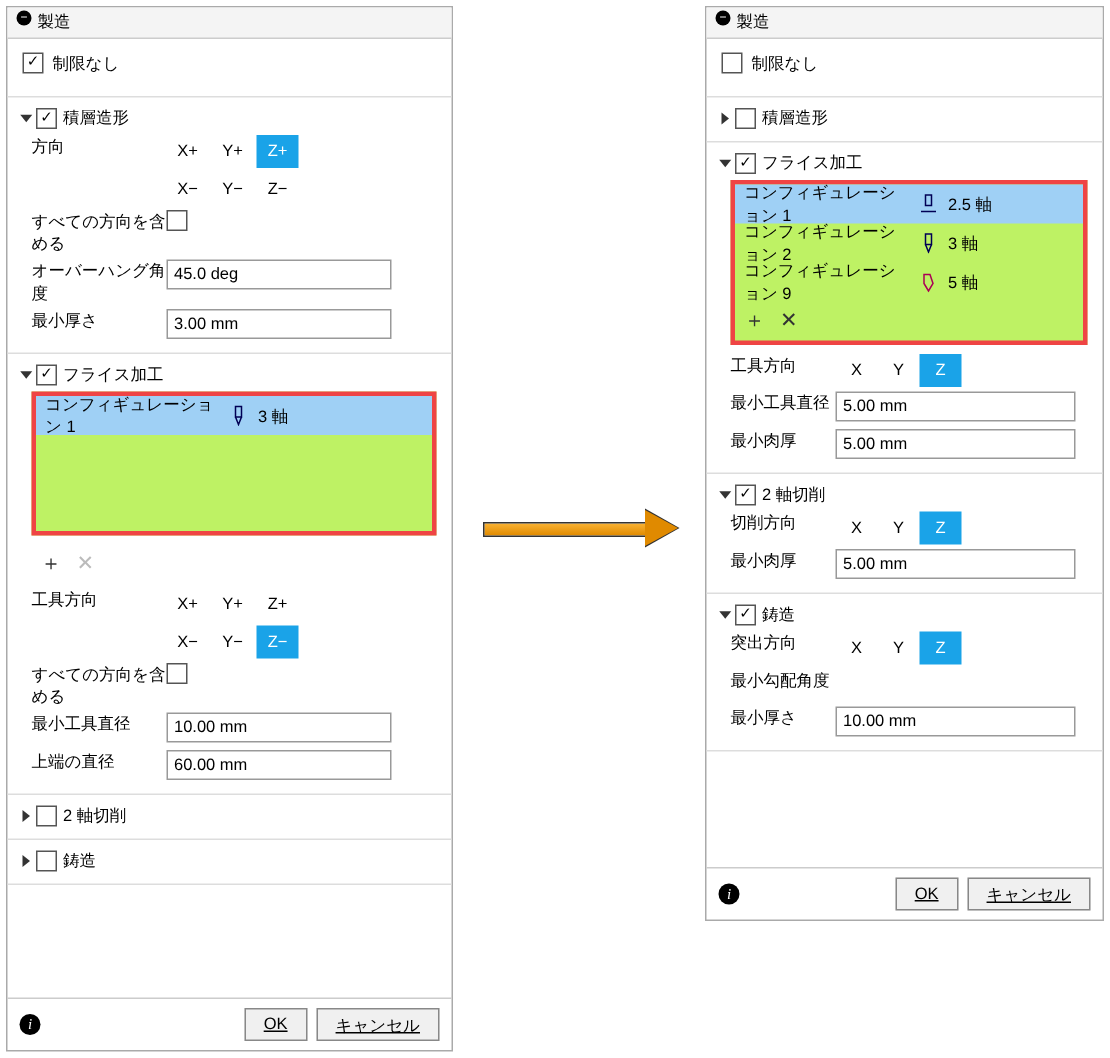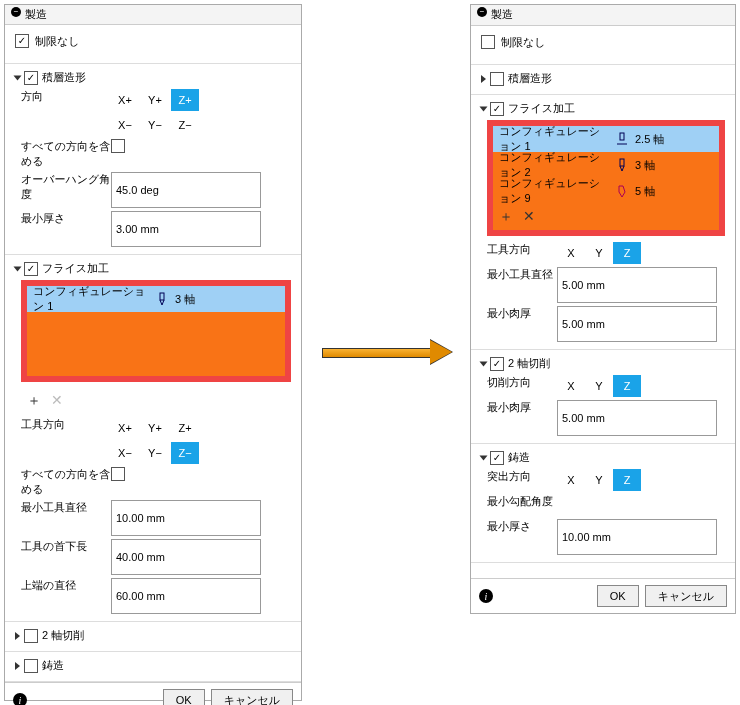--- a/index.html
+++ b/index.html
@@ -60,41 +60,41 @@
   .lbl { width:90px; flex-shrink:0; }
   .lbl-sm { width:70px; flex-shrink:0; }
   .axis-group { display:flex; gap:2px; flex-wrap:wrap; width:140px;}
   .axis-btn {
     width:26px;height:20px;border:1px solid transparent;background:transparent;
     display:inline-flex;align-items:center;justify-content:center;font-size:11px;cursor:pointer;
   }
   .axis-btn.sel { background:#1aa3e8; color:#fff; }
   .axis-btn.sel-single{background:#1aa3e8;color:#fff;width:26px;}
   .input {
-    border:1px solid #999; height:20px; padding:17px 4px; font-size:11px; box-sizing:border-box;
+    border:1px solid #999; height:20px; padding:1px 4px; font-size:11px; box-sizing:border-box;
   }
   .input-w { width:150px; }
   .input-r { width:160px; }
   .config-list {
-    border:6px solid #ef4444; background:#f97316; margin:4px 0 6px 0;
+    border:3px solid #ef4444; background:#bef264; margin:4px 0 6px 0;
   }
   .config-row {
     display:flex; align-items:center; padding:3px 6px; height:20px; gap:6px;
   }
   .config-row.sel { background:#9fd0f5; }
   .config-toolbar { display:flex; gap:10px; padding:4px 6px; font-size:14px; color:#333;}
   .config-toolbar .disabled{color:#bbb;}
   .mill-icon{width:14px;height:14px;display:inline-block;}
   .footer {
     margin-top:auto;
     border-top:1px solid #ccc;
     padding:6px 8px;
     display:flex; align-items:center; justify-content:space-between;
   }
-  .footer-btns{display:flex;gap:6px;}
+  .footer-btns{display:flex;gap:6px;text-decoration:underline;}
   .btn {
     border:1px solid #888;background:#f0f0f0;height:22px;padding:0 12px;font-size:11px;cursor:pointer;
   }
   .info-icon {
     width:14px;height:14px;border-radius:50%;background:#000;color:#fff;display:inline-flex;align-items:center;justify-content:center;font-size:10px;font-style:italic;font-family:serif;
   }
   .arrow {
     position:absolute; left:322px; top:340px; width:130px; height:24px;
   }
   .arrow-body{position:absolute;left:0;top:8px;width:110px;height:8px;background:linear-gradient(#f9b233,#e08a00);border:1px solid #333;}
@@ -198,24 +198,20 @@
       </div>
       <div class="row">
         <span class="lbl">すべての方向を含める</span>
         <span class="chk"></span>
       </div>
       <div class="row">
         <span class="lbl">最小工具直径</span>
         <input class="input input-w" value="10.00 mm" style="">
       </div>
       <div class="row">
-        <span class="lbl">工具の首下長</span>
-        <input class="input input-w" value="40.00 mm" style="">
-      </div>
-      <div class="row">
         <span class="lbl">上端の直径</span>
         <input class="input input-w" value="60.00 mm" style="">
       </div>
     </div>
   </div>
 
   <div class="section">
     <div class="sect-head">
       <span class="tri"></span>
       <span class="chk"></span>

